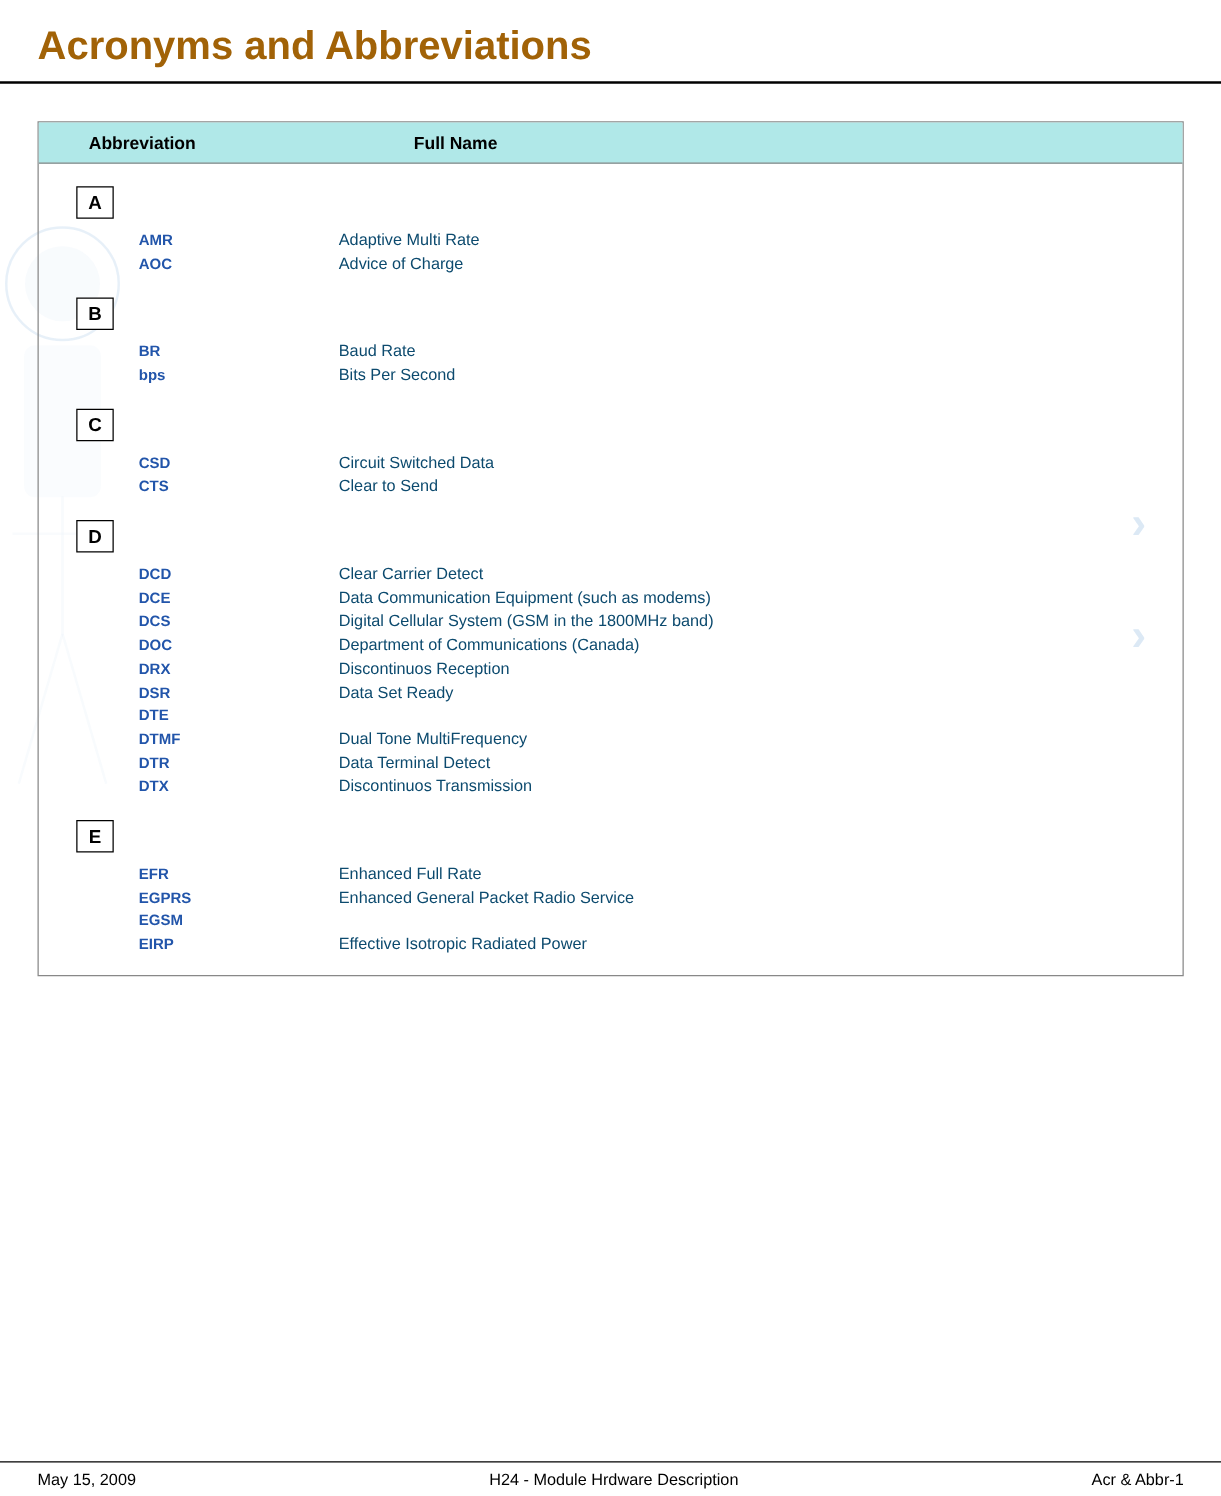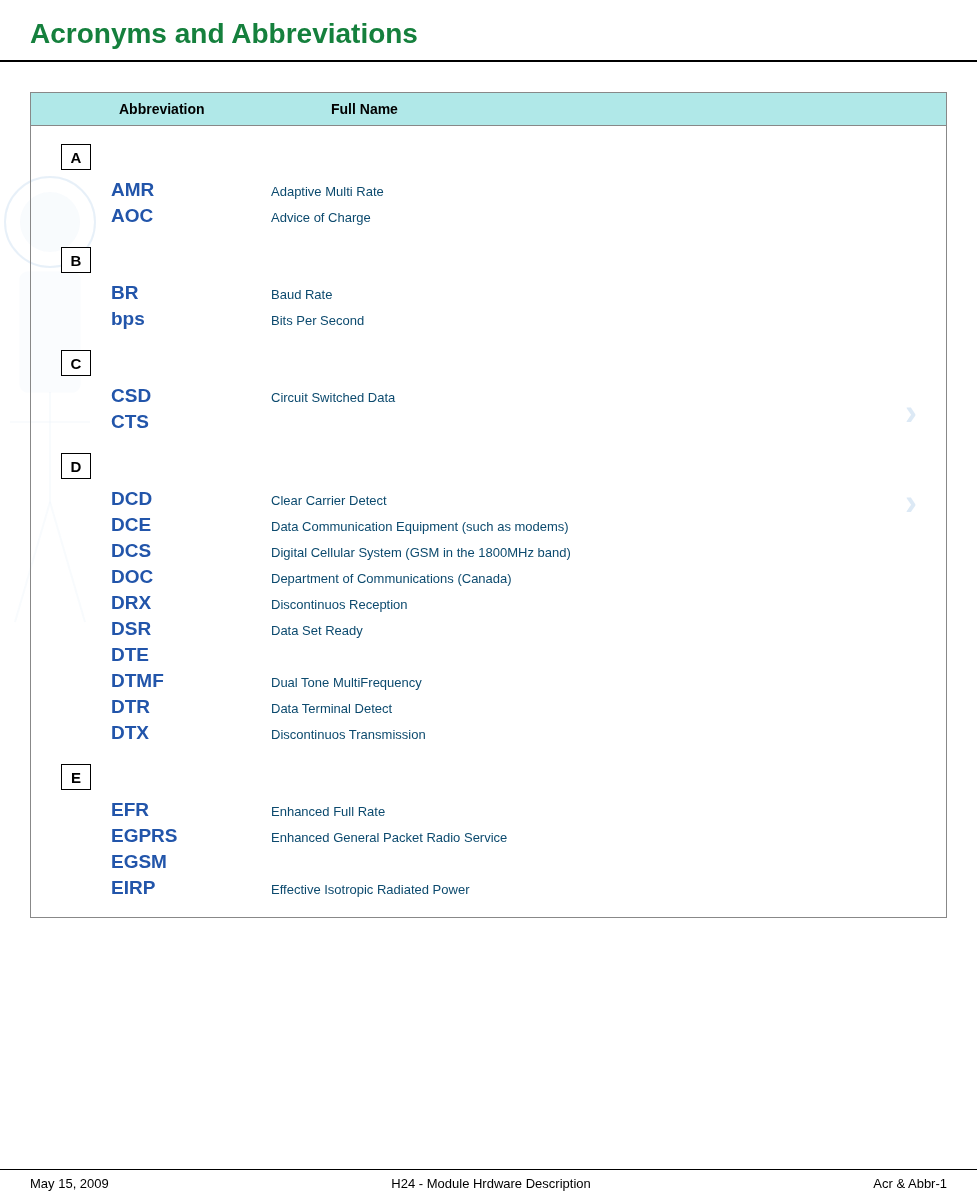--- a/index.html
+++ b/index.html
@@ -12,23 +12,23 @@
       min-height: 1197px;
       position: relative;
     }
 
     .page-header {
       padding: 18px 30px 10px 30px;
       border-bottom: 2px solid #000;
     }
 
     .page-title {
-      font-size: 28px;
-      font-weight: bold;
-      color: #15803d;
+      font-size: 32px;
+      font-weight: bold;
+      color: #a16207;
     }
 
     .main-content {
       padding: 20px 30px 60px 30px;
       position: relative;
     }
 
     
     .watermark {
       position: absolute;
@@ -52,21 +52,21 @@
       background: #b0e8e8;
       display: grid;
       grid-template-columns: 220px 1fr;
       padding: 8px 0;
       border-bottom: 1.5px solid #888;
     }
 
     .table-header-abbr {
       font-weight: bold;
       font-size: 14px;
-      padding-left: 88px;
+      padding-left: 40px;
     }
 
     .table-header-fullname {
       font-weight: bold;
       font-size: 14px;
       padding-left: 80px;
     }
 
     .table-body {
       padding: 0 20px;
@@ -94,21 +94,21 @@
     .entry-row {
       display: grid;
       grid-template-columns: 220px 1fr;
       padding: 2px 0;
       align-items: baseline;
     }
 
     .entry-abbr {
       font-weight: bold;
       color: #2255aa;
-      font-size: 19px;
+      font-size: 12px;
       padding-left: 60px;
     }
 
     .entry-fullname {
       font-size: 13px;
       color: #0c4a6e;
       padding-left: 0px;
     }
 
     .section-spacer {
@@ -199,20 +199,21 @@
         <div>
           <span class="section-letter-box">C</span>
         </div>
         <div class="section-spacer-small"></div>
         <div class="entry-row">
           <div class="entry-abbr">CSD</div>
           <div class="entry-fullname">Circuit Switched Data</div>
         </div>
         <div class="entry-row">
           <div class="entry-abbr">CTS</div>
+          <div class="entry-fullname">Clear to Send</div>
         </div>
       </div>
 
       <div class="section">
         <div>
           <span class="section-letter-box">D</span>
         </div>
         <div class="section-spacer-small"></div>
         <div class="entry-row">
           <div class="entry-abbr">DCD</div>

